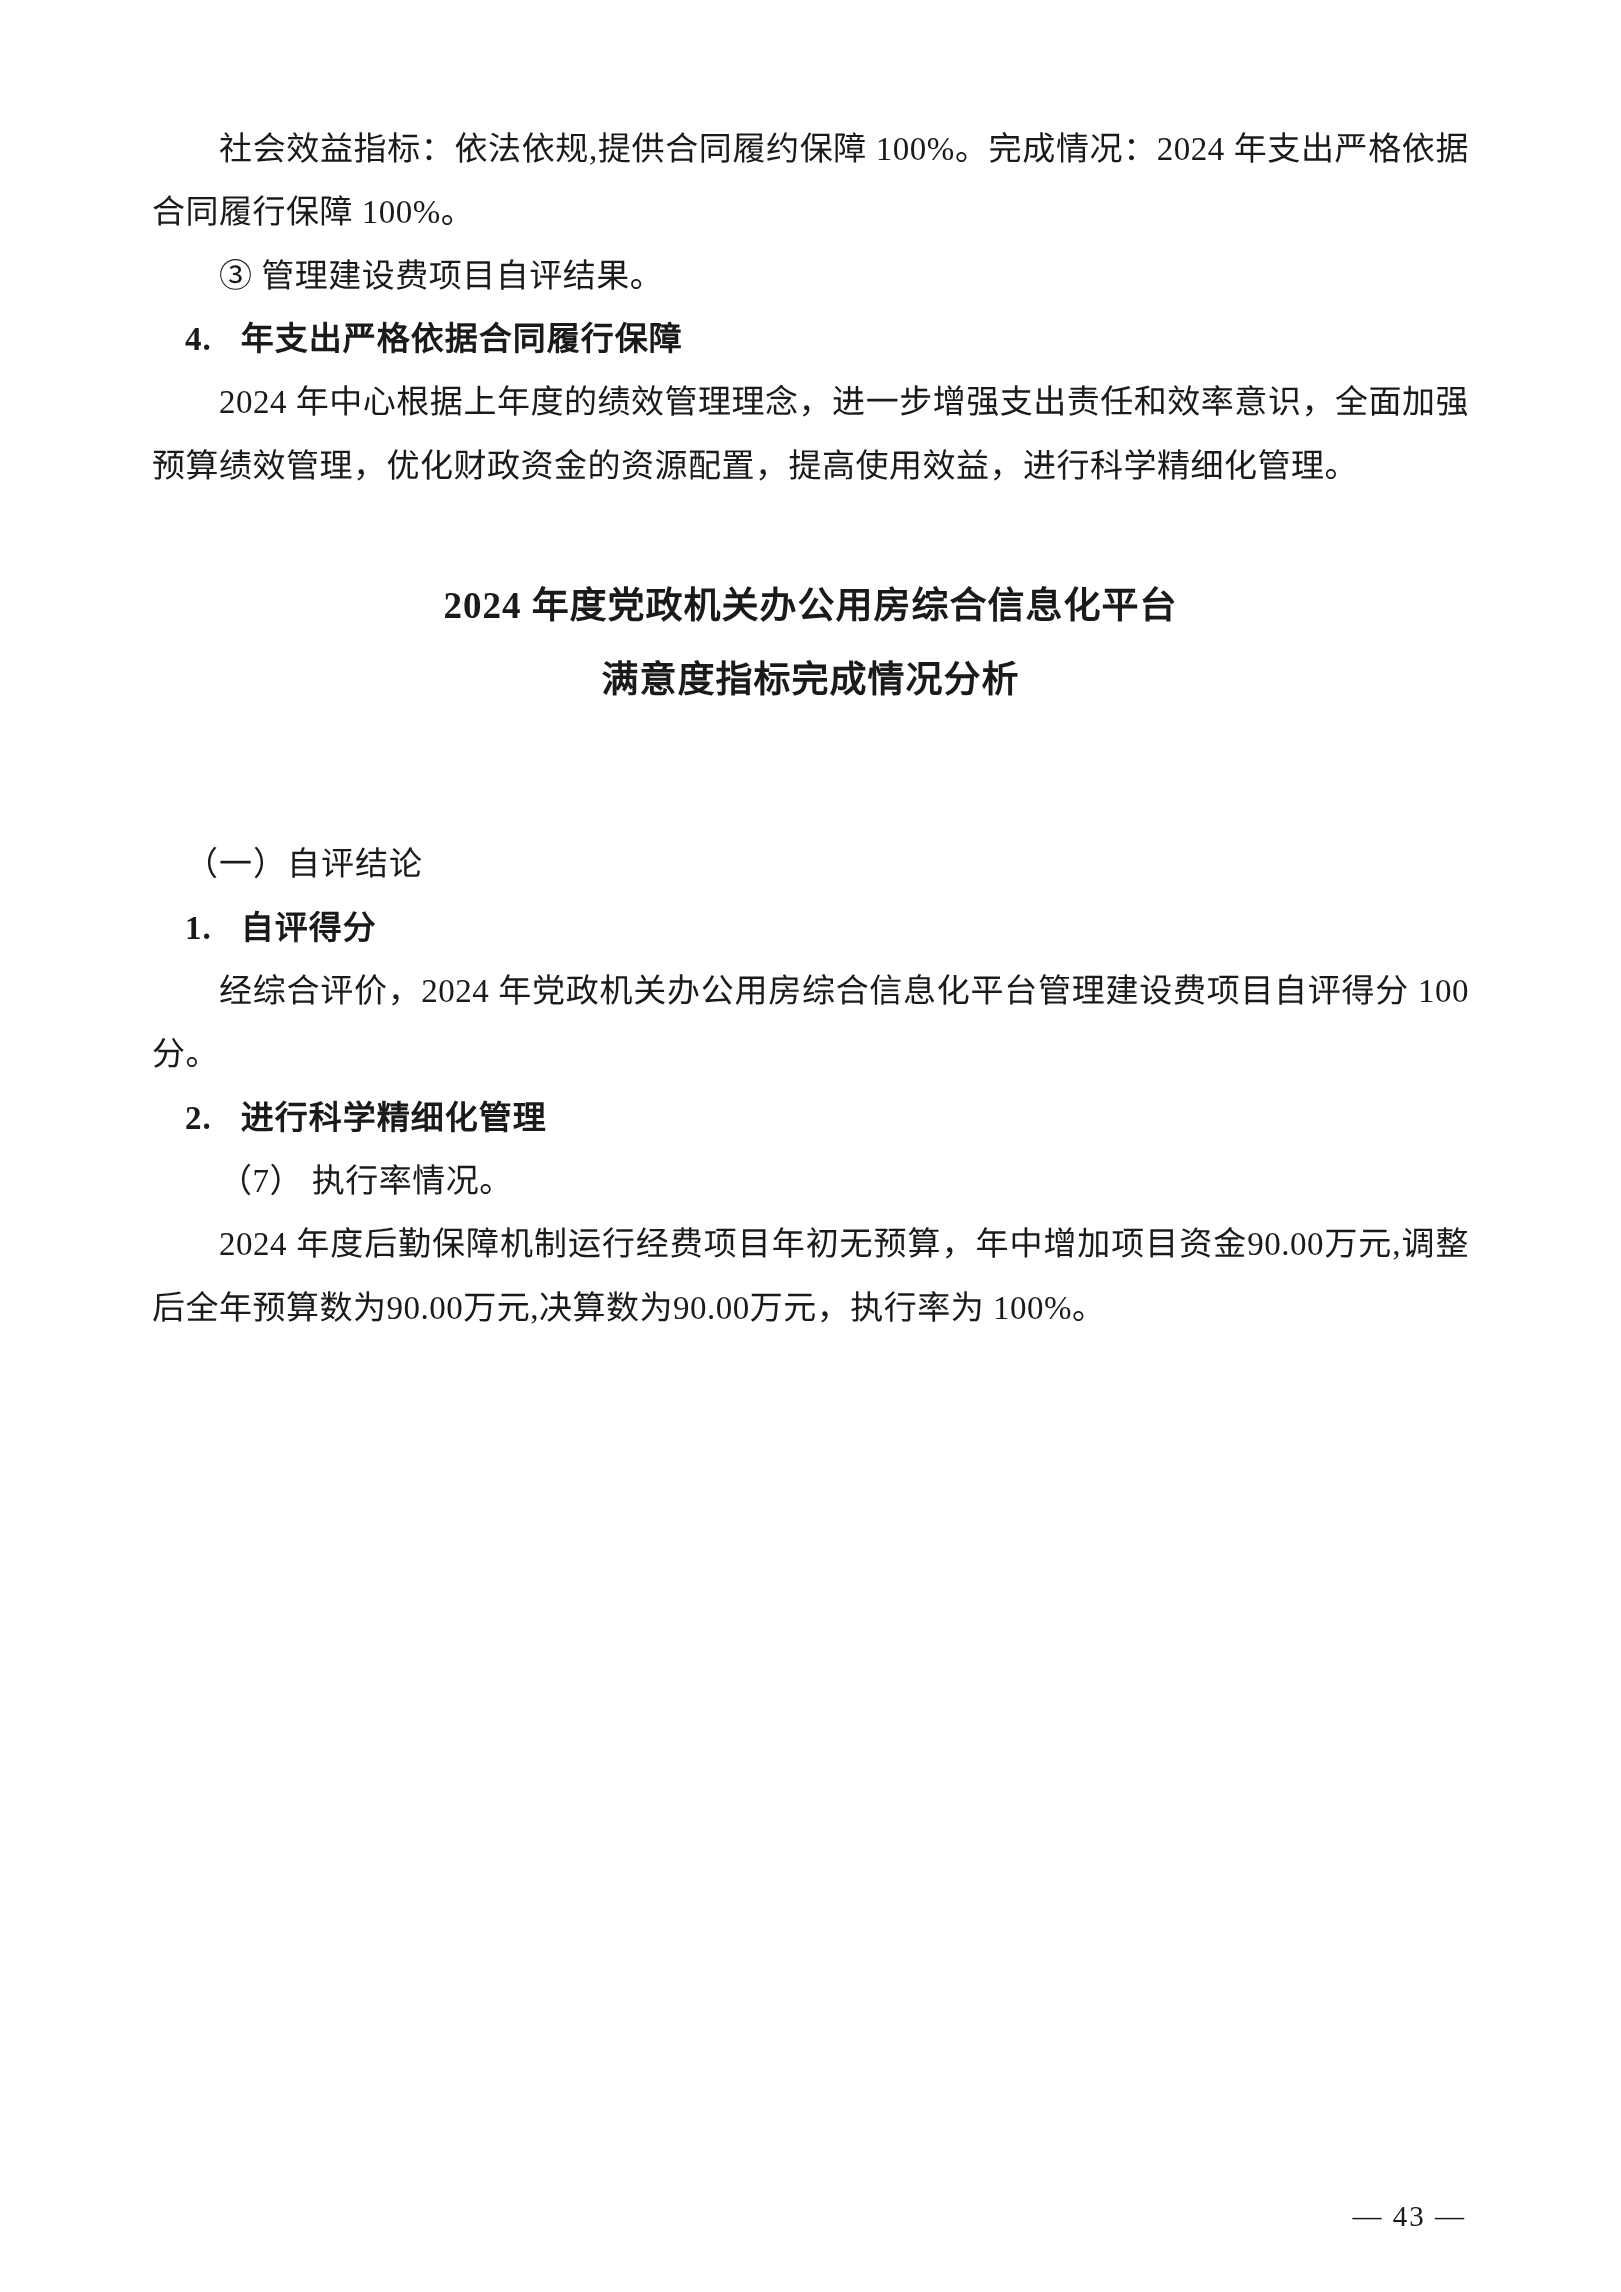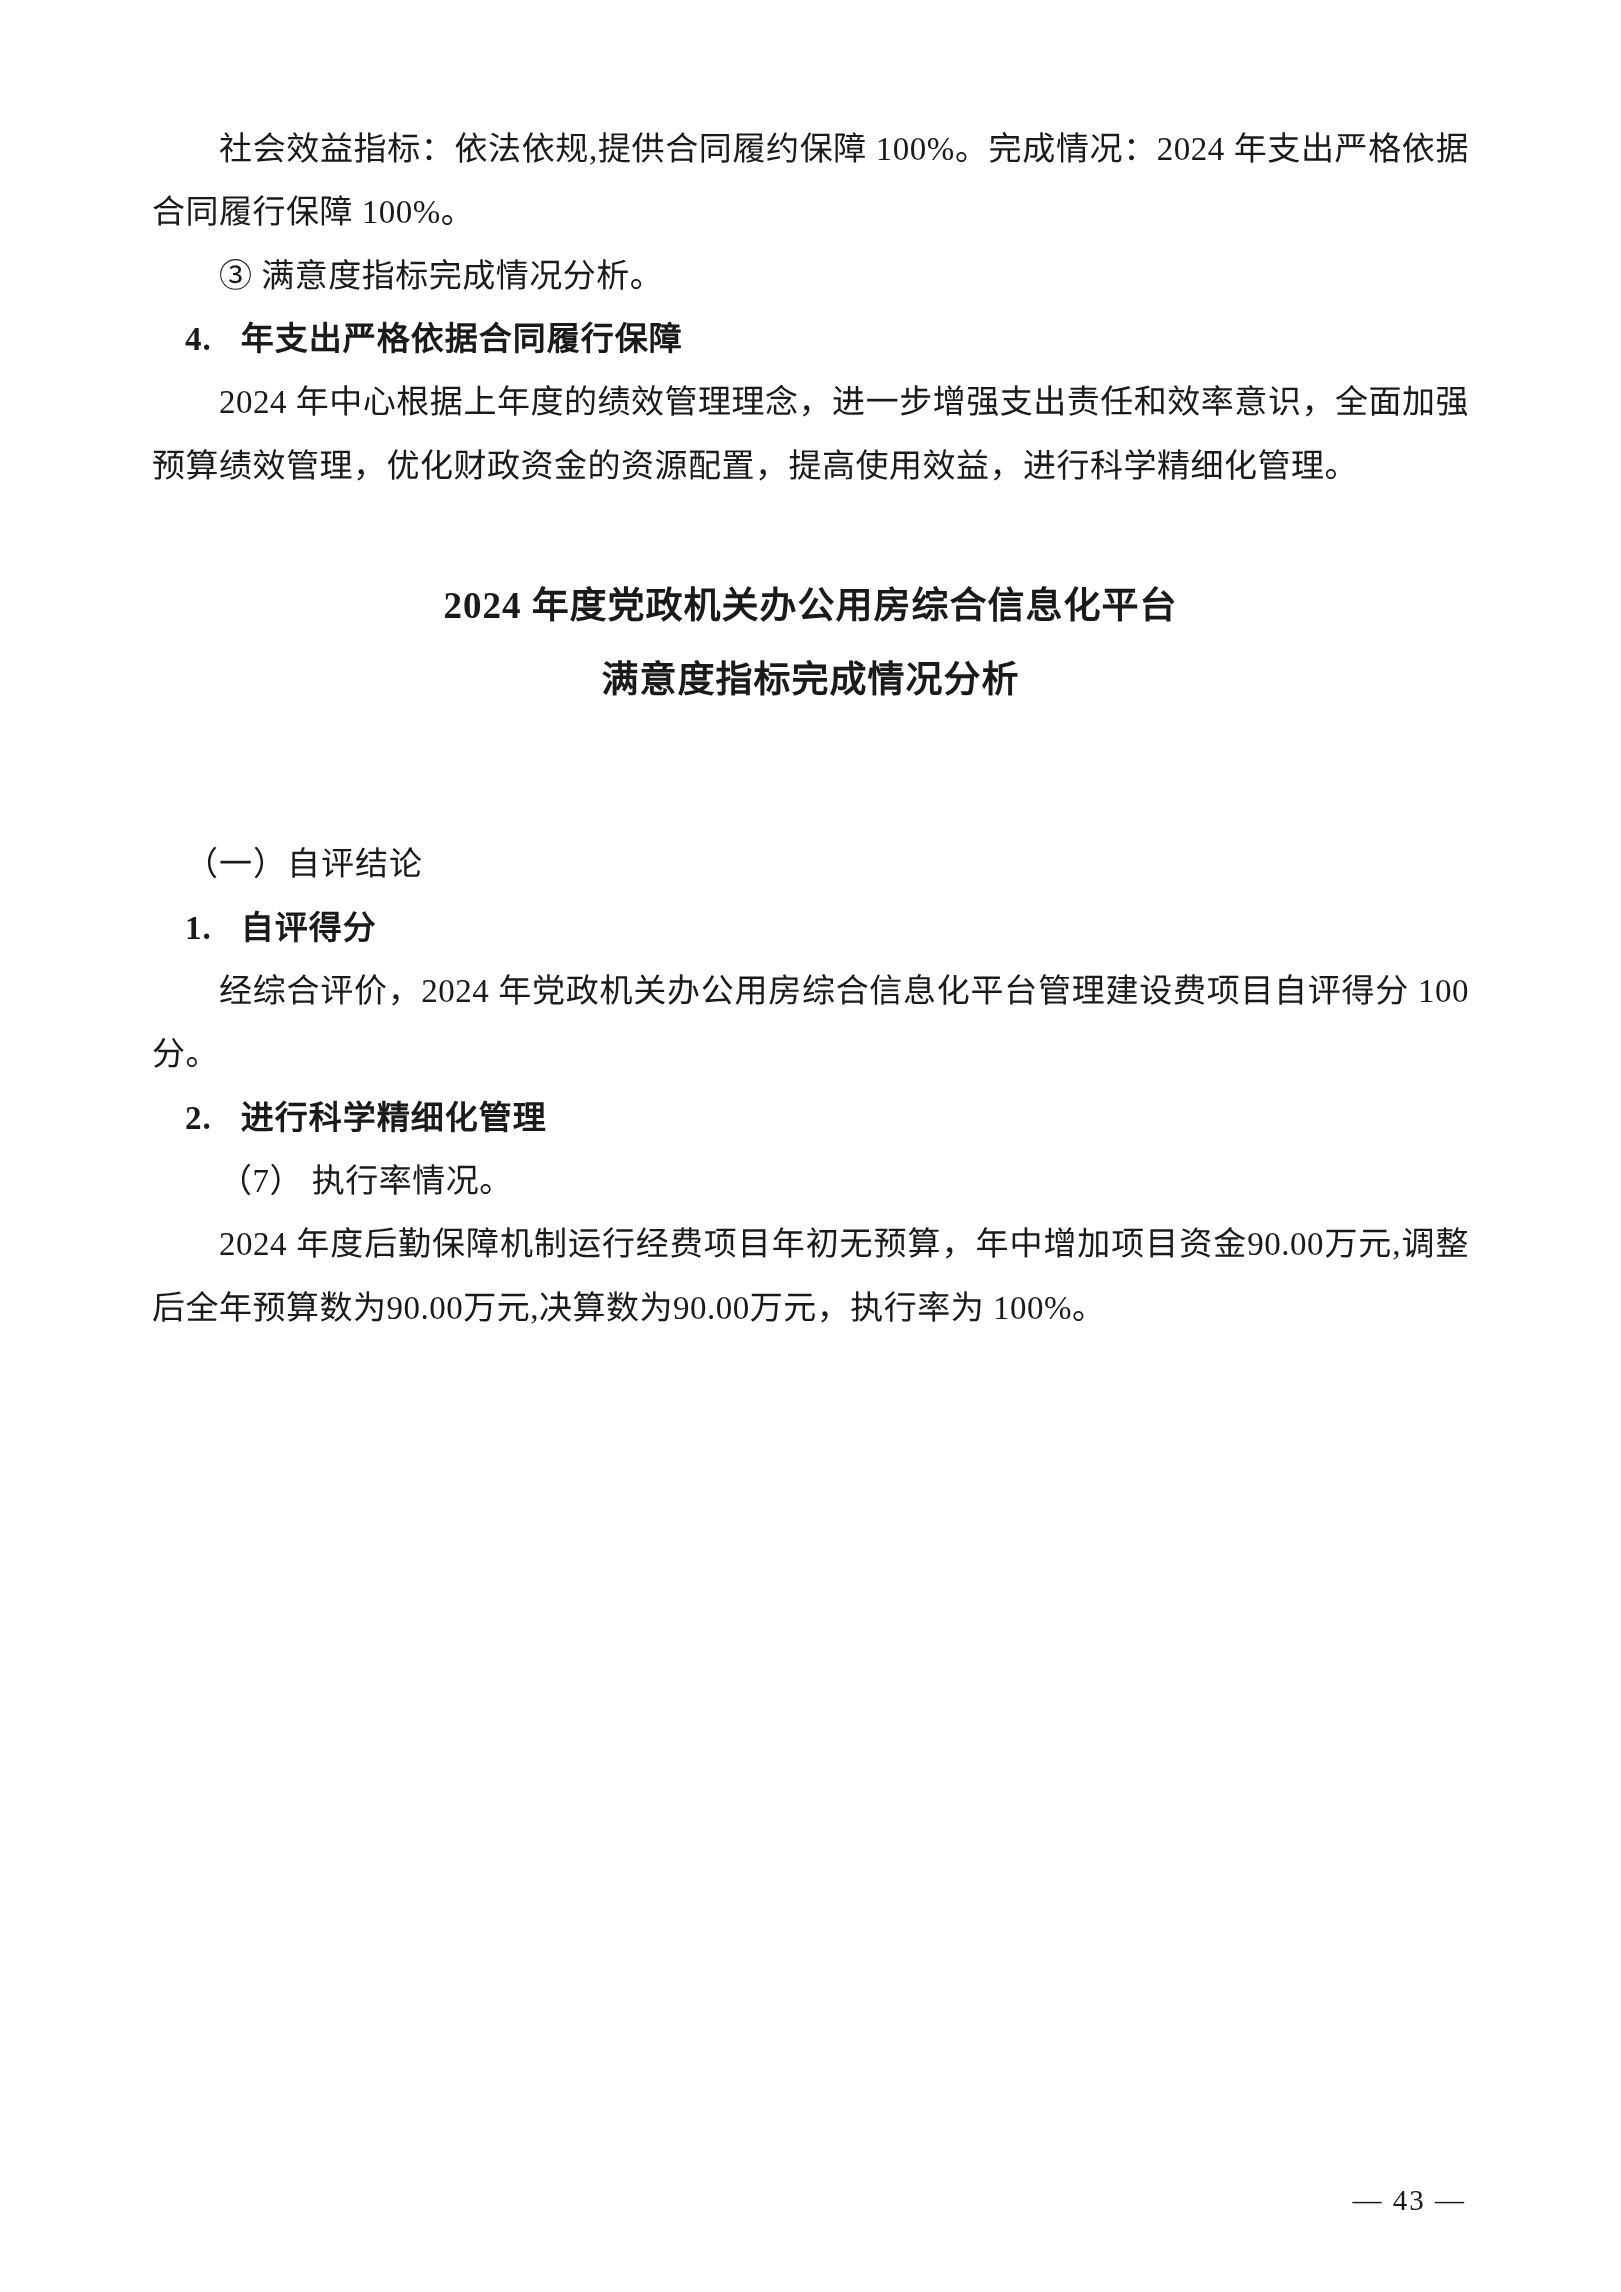--- a/index.html
+++ b/index.html
@@ -55,35 +55,35 @@
     line-height: 1.92;
     margin: 0;
     text-indent: 33px;
     letter-spacing: 1px;
   }
   .spacer-lg { height: 71px; }
   .spacer-md { height: 45px; }
   .page-footer {
     position: absolute;
     right: 155px;
-    bottom: 76px;
+    bottom: 60px;
     font-size: 29px;
     letter-spacing: 2px;
     color: #1a1a1a;
     font-family: "Liberation Serif", "DejaVu Serif", serif;
   }
 </style>
 </head>
 <body>
 
 <div class="page">
 
   <p class="body-text indent2">社会效益指标：依法依规,提供合同履约保障 100%。完成情况：2024 年支出严格依据合同履行保障 100%。</p>
 
-  <p class="body-text indent2">③  满意度指标完成情况分析。</p>
+  <p class="body-text indent2">③  管理建设费项目自评结果。</p>
 
 
   <p class="heading-num">
     <span>4.</span><span class="gap"></span><span>年支出严格依据合同履行保障</span>
   </p>
 
   <p class="body-text indent2">2024 年中心根据上年度的绩效管理理念，进一步增强支出责任和效率意识，全面加强预算绩效管理，优化财政资金的资源配置，提高使用效益，进行科学精细化管理。</p>
 
   <div class="spacer-lg"></div>
 

